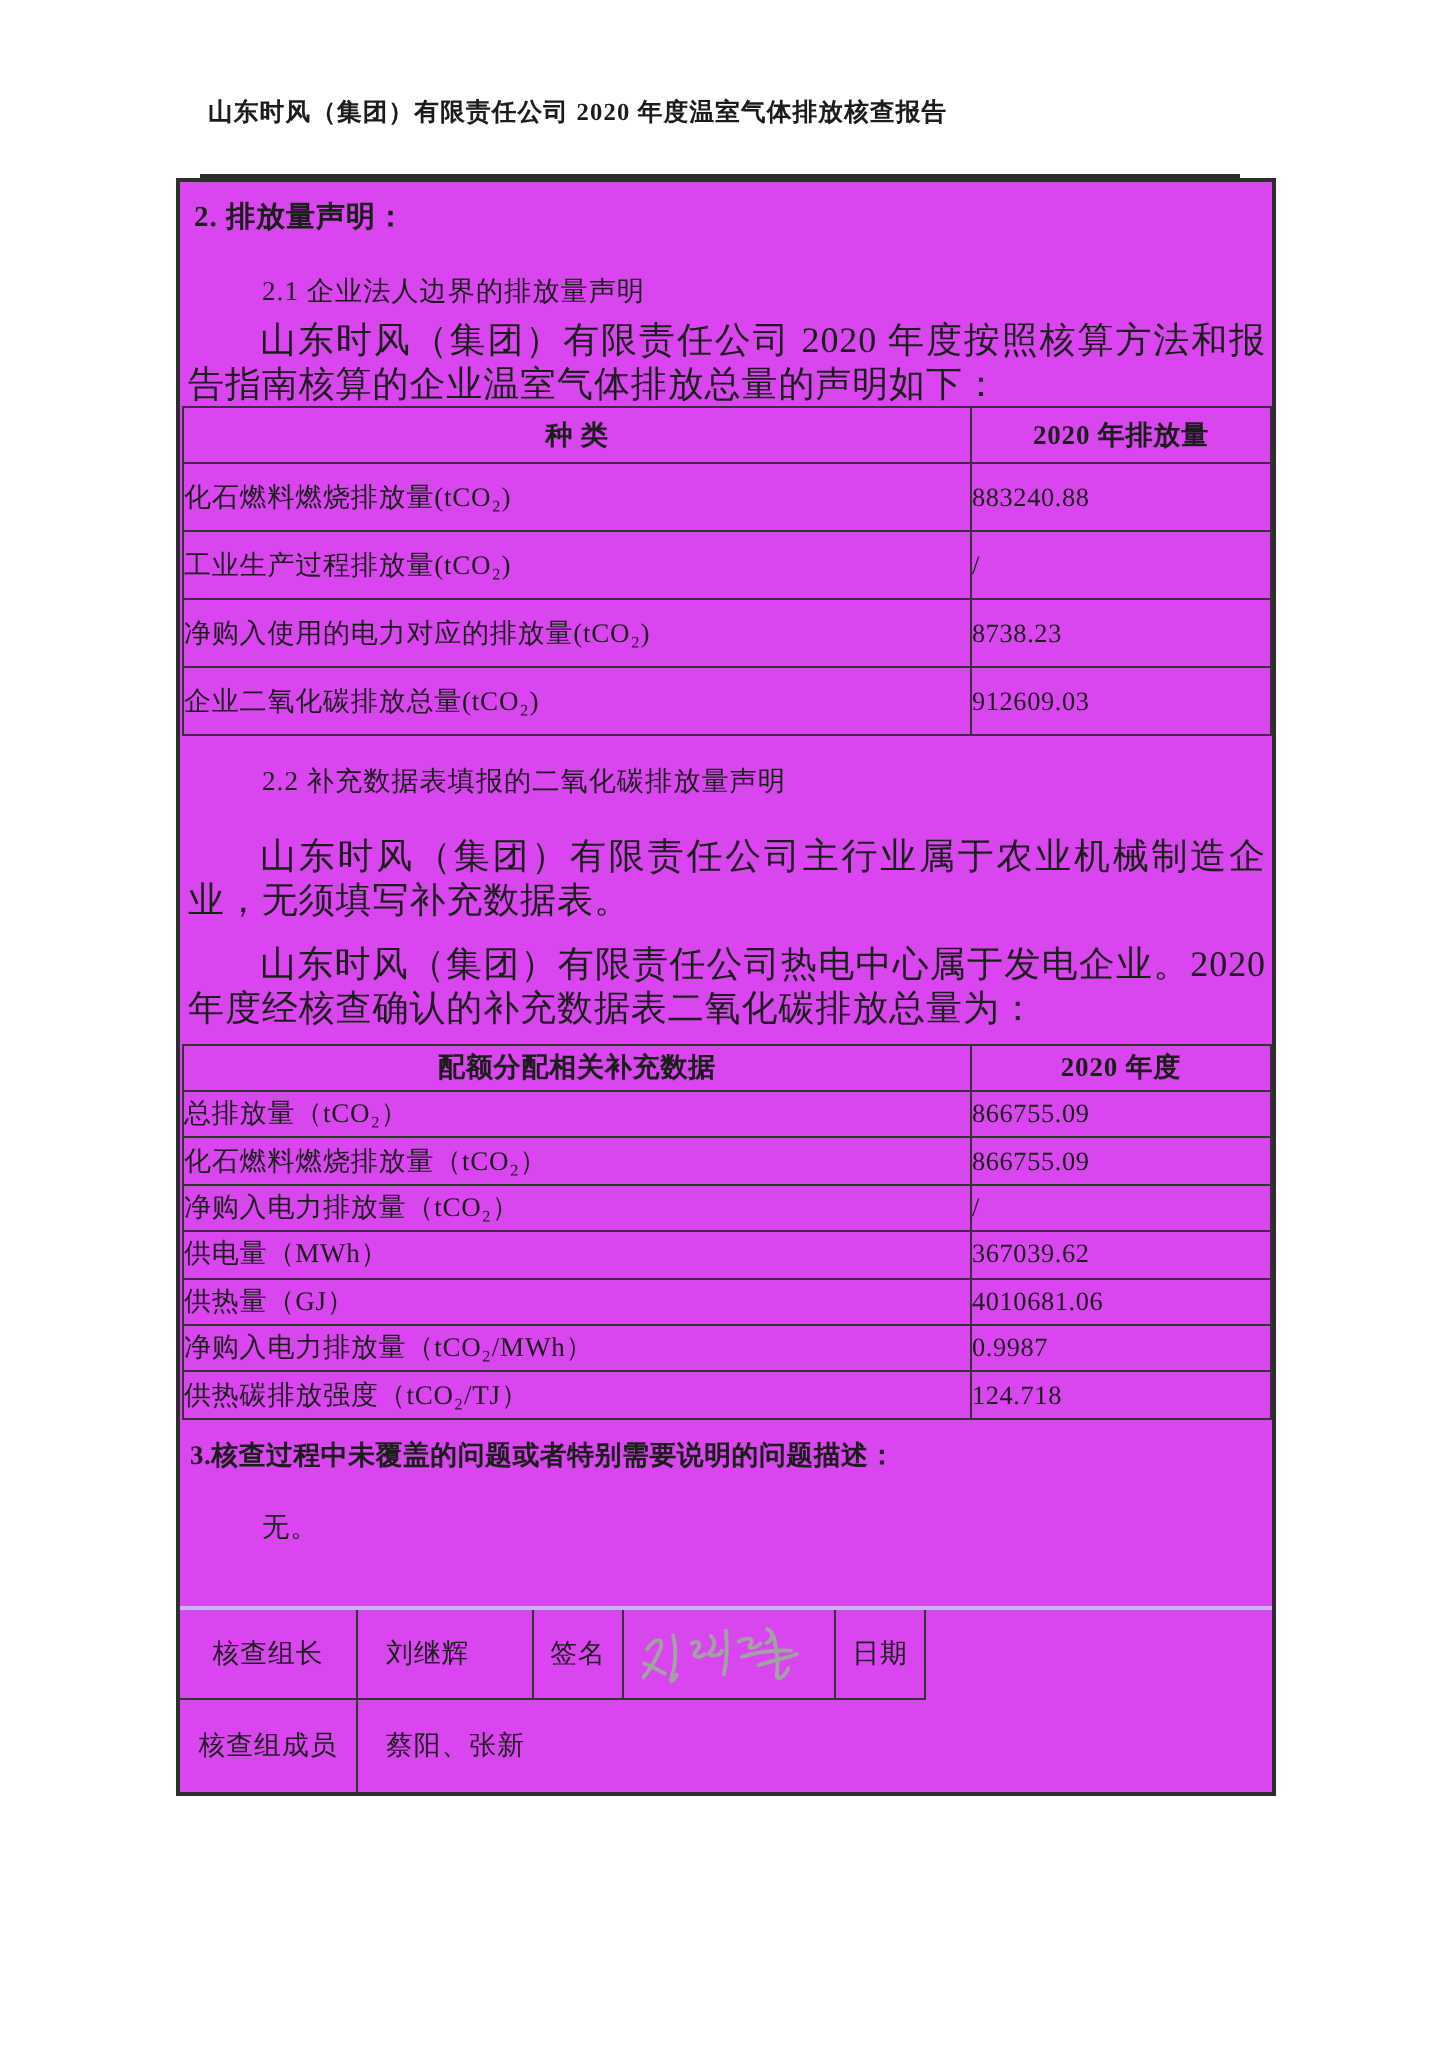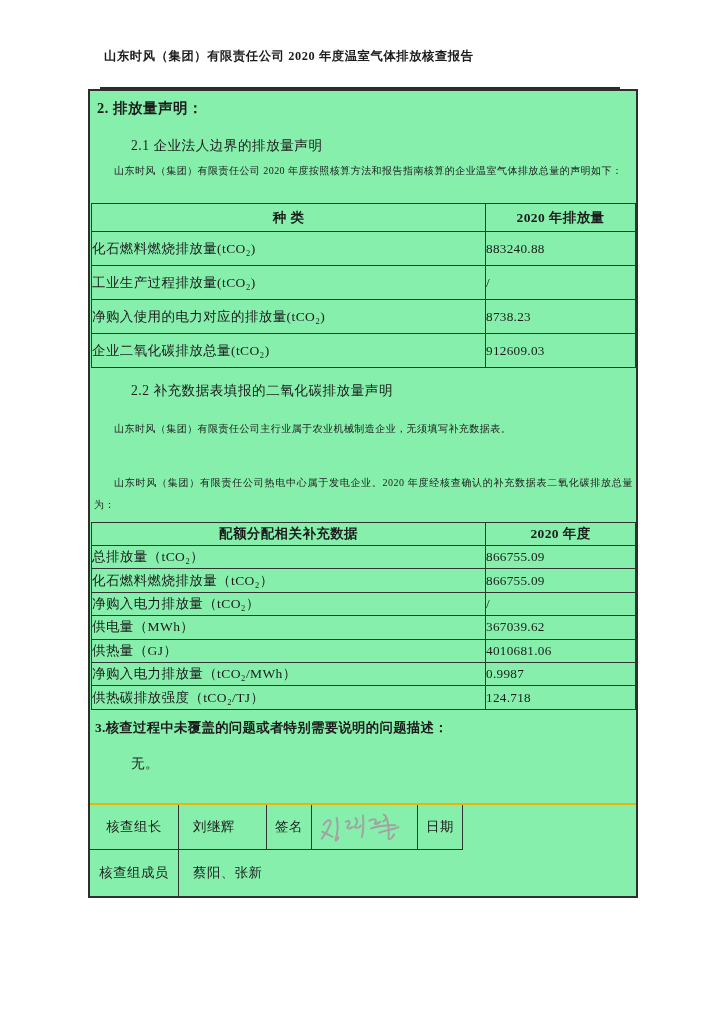--- a/index.html
+++ b/index.html
@@ -10,29 +10,29 @@
   }
   .doc-header{
     position:absolute;left:100px;top:48px;width:520px;
     border-bottom:2px solid #2b2b2b;padding-bottom:22px;
   }
   .doc-header-title{
     font-size:12.3px;font-weight:bold;letter-spacing:0.6px;padding-left:4px;white-space:nowrap;
   }
   .content-box{
     position:absolute;left:88px;top:89px;width:550px;height:809px;
-    border:2px solid #2e2e2e;box-sizing:border-box;background:#86efac;
+    border:2px solid #2e2e2e;box-sizing:border-box;background:#d946ef;
   }
   .abs{position:absolute;}
   .s2-heading{left:7px;top:8px;font-size:14.5px;font-weight:bold;letter-spacing:0.5px;}
   .sub-heading{font-size:13.6px;letter-spacing:0.5px;}
   .s21-heading{left:41px;top:46px;}
   .s22-heading{left:41px;top:291px;}
   .para{
-    left:4px;width:539px;font-size:10px;line-height:21.8px;letter-spacing:0.45px;
+    left:4px;width:539px;font-size:18px;line-height:21.8px;letter-spacing:0.45px;
     text-align:justify;text-indent:2em;margin:0;
   }
   .para1{top:69px;}
   .para2{top:327px;font-family:Liberation Serif, serif;}
   .para3{top:381px;}
   table.tbl{
     position:absolute;left:1px;width:544px;border-collapse:collapse;table-layout:fixed;
     font-size:13.5px;letter-spacing:0.4px;
   }
   .tbl1{top:112px;}
@@ -42,21 +42,21 @@
   td.lbl{text-align:left;padding-left:10px;}
   td.val{text-align:left;font-size:13.2px;letter-spacing:0.3px;}
   .tbl1 th{height:27px;}
   .tbl1 td{height:33px;}
   .tbl2 th{height:22px;}
   .tbl2 td{height:22.4px;}
   .s3-heading{left:5px;top:628px;font-size:13.4px;font-weight:bold;letter-spacing:0.3px;}
   .s3-body{left:41px;top:664px;font-size:13.6px;letter-spacing:0.5px;}
   .sign-table{
     position:absolute;left:0;right:0;bottom:0;height:93px;box-sizing:border-box;
-    border-top:2px solid #eab308;
+    border-top:2px solid #c4b5fd;
     display:grid;grid-template-columns:89px 88px 45px 106px 45px 1fr;grid-template-rows:45px 1fr;
     font-size:13.4px;letter-spacing:0.5px;
   }
   .sign-table .cell{display:flex;align-items:center;justify-content:center;box-sizing:border-box;}
   .sign-table .b-r{border-right:1px solid #333;}
   .sign-table .b-b{border-bottom:1px solid #333;}
   .sign-table .c-left{justify-content:flex-start;padding-left:14px;}
   .sig-svg{display:block;}
 </style>
 </head>

